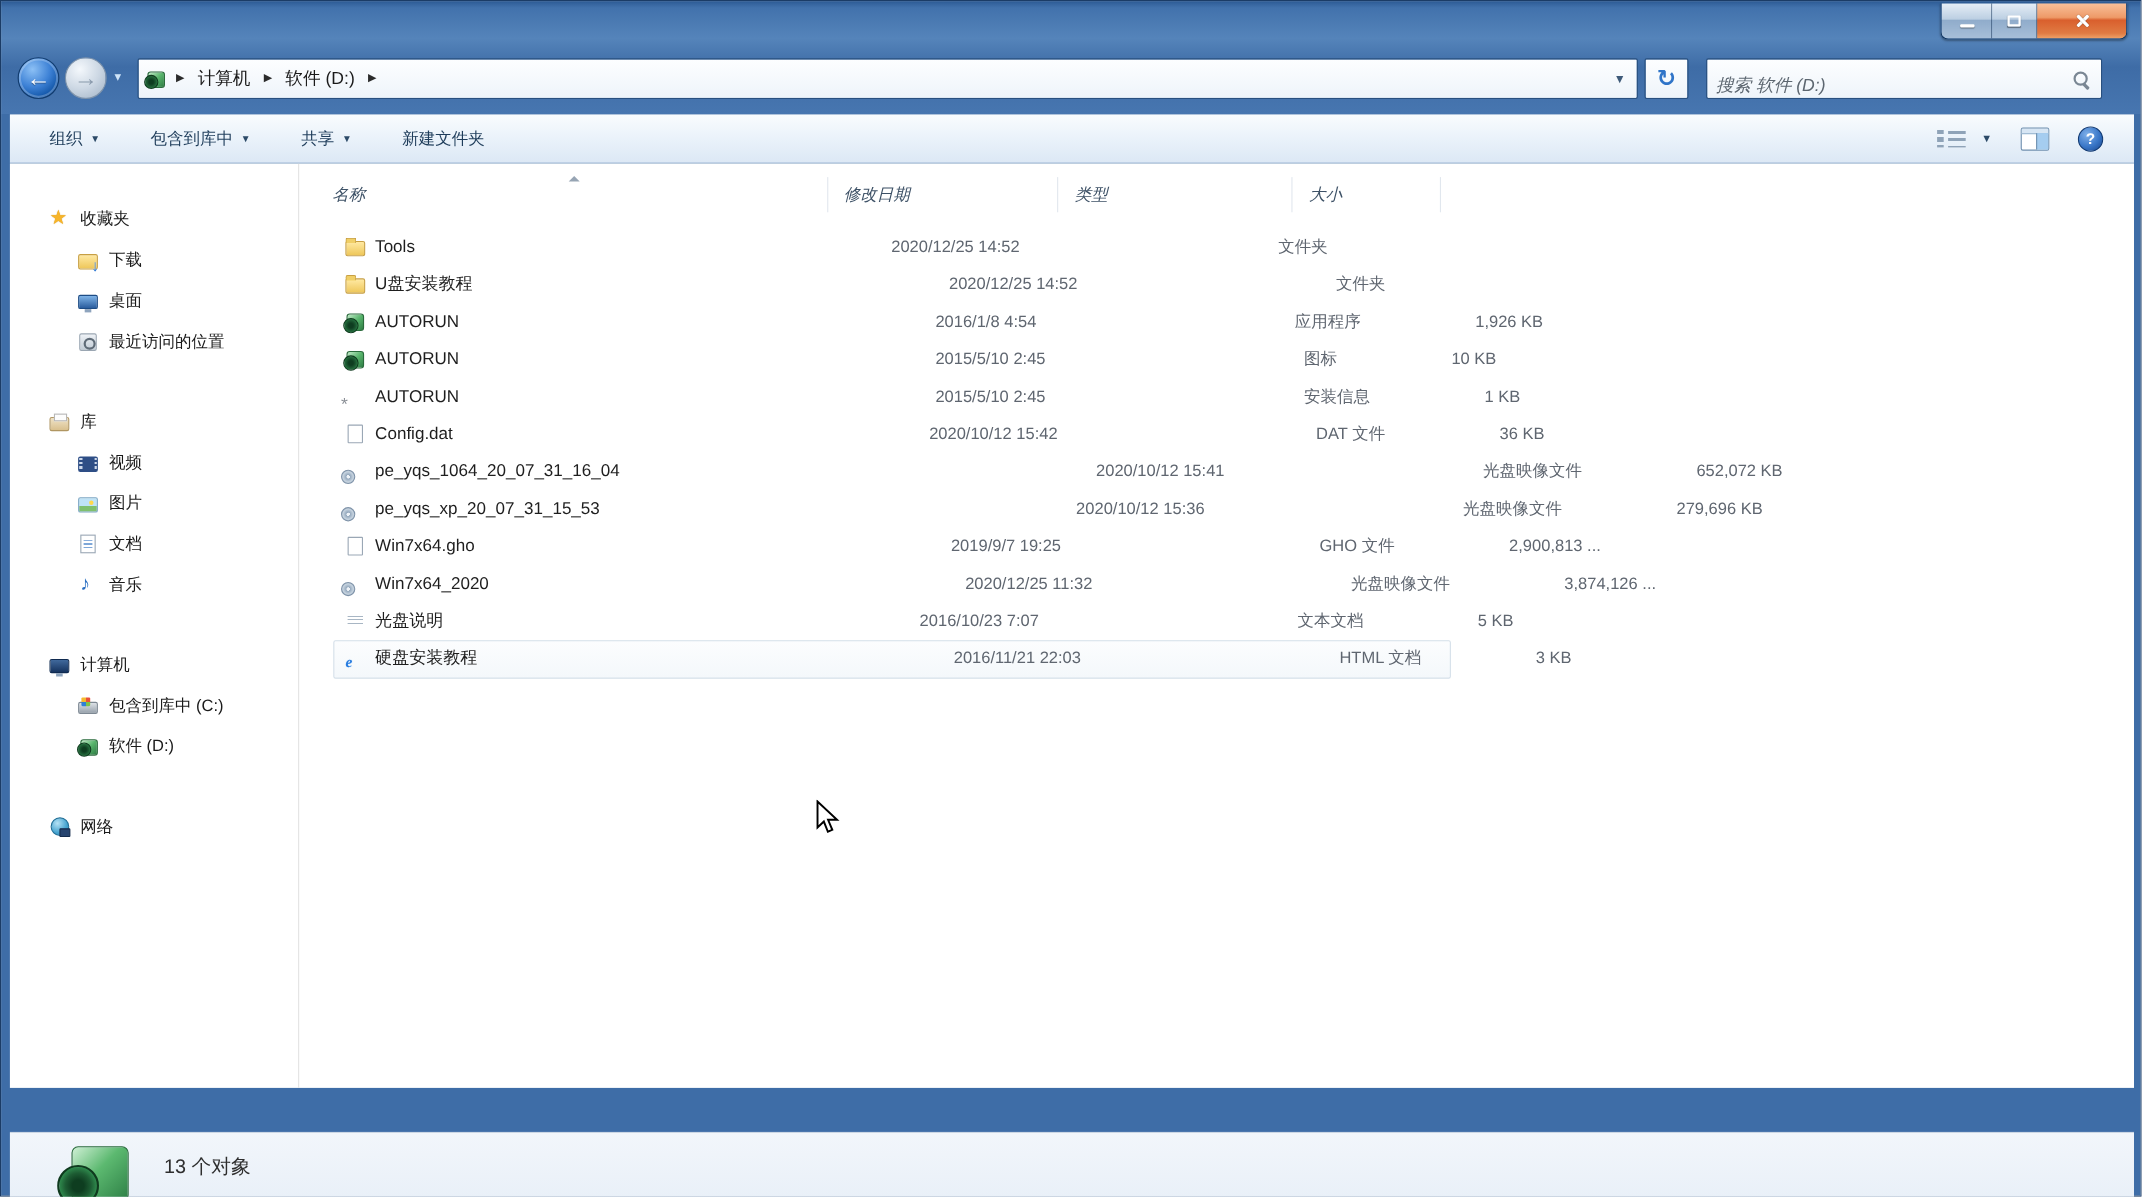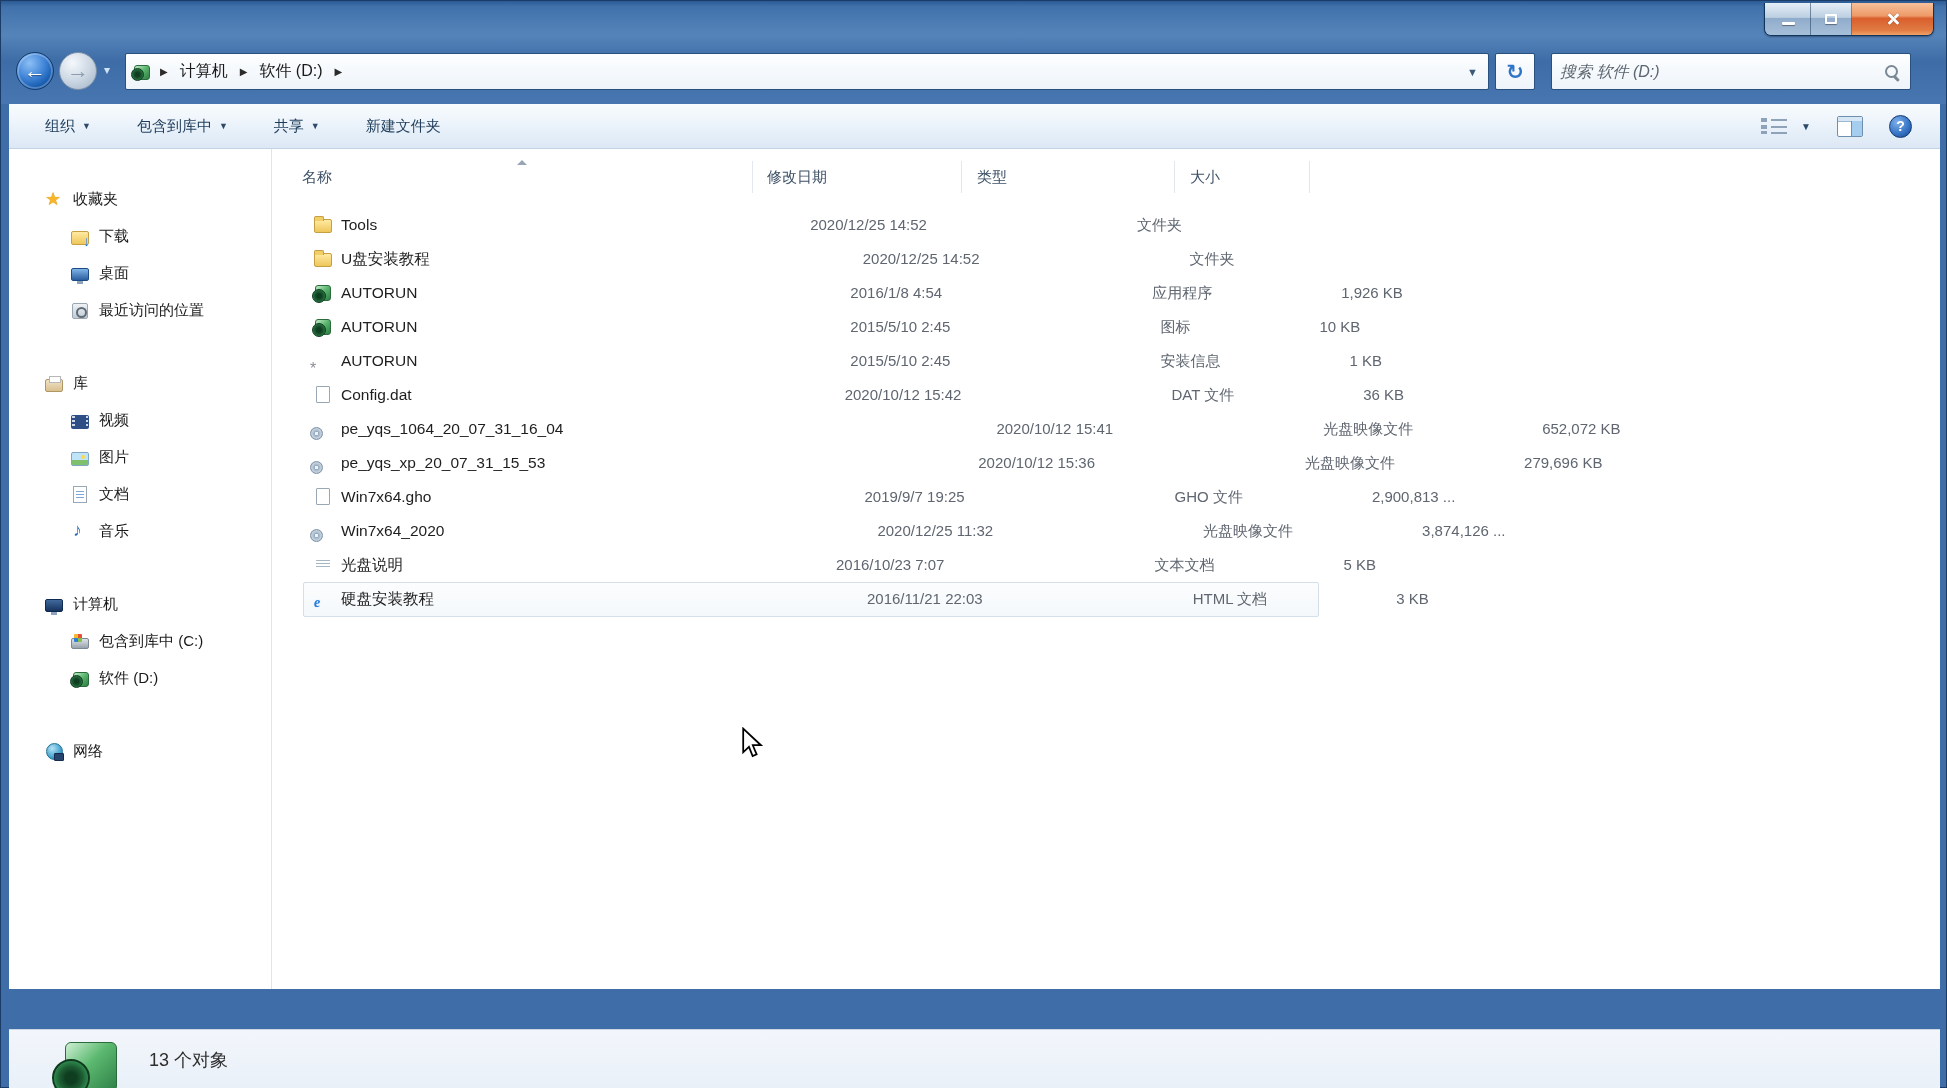--- a/index.html
+++ b/index.html
@@ -49,21 +49,21 @@
   .crumb-sep { font-size:10px; color:#2b2b2b; margin:0 10px; }
   .crumb-item { color:#1a1a1a; font-size:16px; cursor:default; padding:2px 2px; }
 
   .refreshbtn { position:absolute; left:1494px; top:52px; width:40px; height:37px;
     background:linear-gradient(180deg,#fdfeff,#eef4fa); border:1px solid #29507f; border-radius:2px;
     display:flex; align-items:center; justify-content:center; }
   .refreshbtn span { font-size:21px; color:#2f74c8; font-weight:bold; }
 
   .searchbox { position:absolute; left:1550px; top:52px; width:360px; height:37px;
     background:linear-gradient(180deg,#fdfeff,#eef4fa); border:1px solid #29507f; border-radius:2px; }
-  .searchbox input { position:absolute; left:8px; top:1px; width:320px; height:33px; border:none; outline:none;
+  .searchbox input { position:absolute; left:8px; top:1px; width:320px; height:48px; border:none; outline:none;
     background:transparent; font:italic 16px "Liberation Sans","DejaVu Sans",sans-serif; color:#5c6670; }
   .searchbox input::placeholder { color:#5c6670; font-style:italic; }
   .mag { position:absolute; right:10px; top:10px; width:16px; height:16px; }
   .mag::before { content:""; position:absolute; left:1px; top:1px; width:9px; height:9px;
     border:2px solid #7a8794; border-radius:50%; }
   .mag::after { content:""; position:absolute; right:0px; bottom:1px; width:7px; height:2.5px;
     background:#7a8794; transform:rotate(45deg); border-radius:1px; }
 
   
   .toolbar { position:absolute; left:8px; top:103px; width:1931px; height:45px;
@@ -99,32 +99,32 @@
   .sb-head { padding-left:36px; } .sb-child { padding-left:62px; }
   .sb-label { margin-left:10px; color:#1a1a1a; font-size:15px; white-space:nowrap; }
   .sb-sel { position:absolute; left:32px; right:6px; top:2px; bottom:2px;
     background:linear-gradient(180deg,#f5f5f5,#e9e9e9); border:1px solid #d9d9d9; border-radius:3px; z-index:0; }
   .sb-row > * { position:relative; z-index:1; }
 
   
   .filearea { position:absolute; left:264px; top:0; right:0; height:100%; }
   .colheader { position:absolute; left:0; top:10px; height:36px; width:1060px; }
   .colcell { position:absolute; top:0; height:36px; display:flex; align-items:center;
-    color:#3d5166; font-size:15px; cursor:default; }
+    color:#3d5166; font-size:15px; cursor:default;font-style:italic; }
   .colsep { position:absolute; top:2px; height:32px; width:1px; background:#e1e7ee; }
   .sortarrow { position:absolute; top:1px; width:0; height:0; border-left:5px solid transparent;
     border-right:5px solid transparent; border-bottom:5px solid #97a5b4; }
 
   .rows { position:absolute; left:0; top:59px; right:0; }
   .frow { position:relative; height:34px; }
   .frow .fic { position:absolute; left:41px; top:8px; }
   .fname { position:absolute; left:68px; top:0; height:34px; line-height:34px; color:#1e1e1e;
     font-size:15.5px; white-space:nowrap;text-align:center; }
   .fdate,.ftype { position:absolute; top:0; height:34px; line-height:34px; color:#5f6670; font-size:15px; }
-  .fdate { left:501px; } .ftype { left:711px; }
+  .fdate { left:501px; } .ftype { left:736px; }
   .fsize { position:absolute; left:840px; width:196px; top:0; height:34px; line-height:34px;
     color:#5f6670; font-size:15px; text-align:right; }
   .frow.sel::before { content:""; position:absolute; left:30px; right:-1046px; top:0; height:33px;
     border:1px solid #d4dfe9; border-radius:2px; background:linear-gradient(180deg,#fcfdfe,#f4f8fb);
     width:1014px; right:auto; }
   .frow > * { position:relative; }
 
   
   .statusbar { position:absolute; left:8px; top:1028px; width:1931px; height:80px;
     background:linear-gradient(180deg,#f2f6fb,#e6eef7); border-top:1px solid #ccd7e4; }

